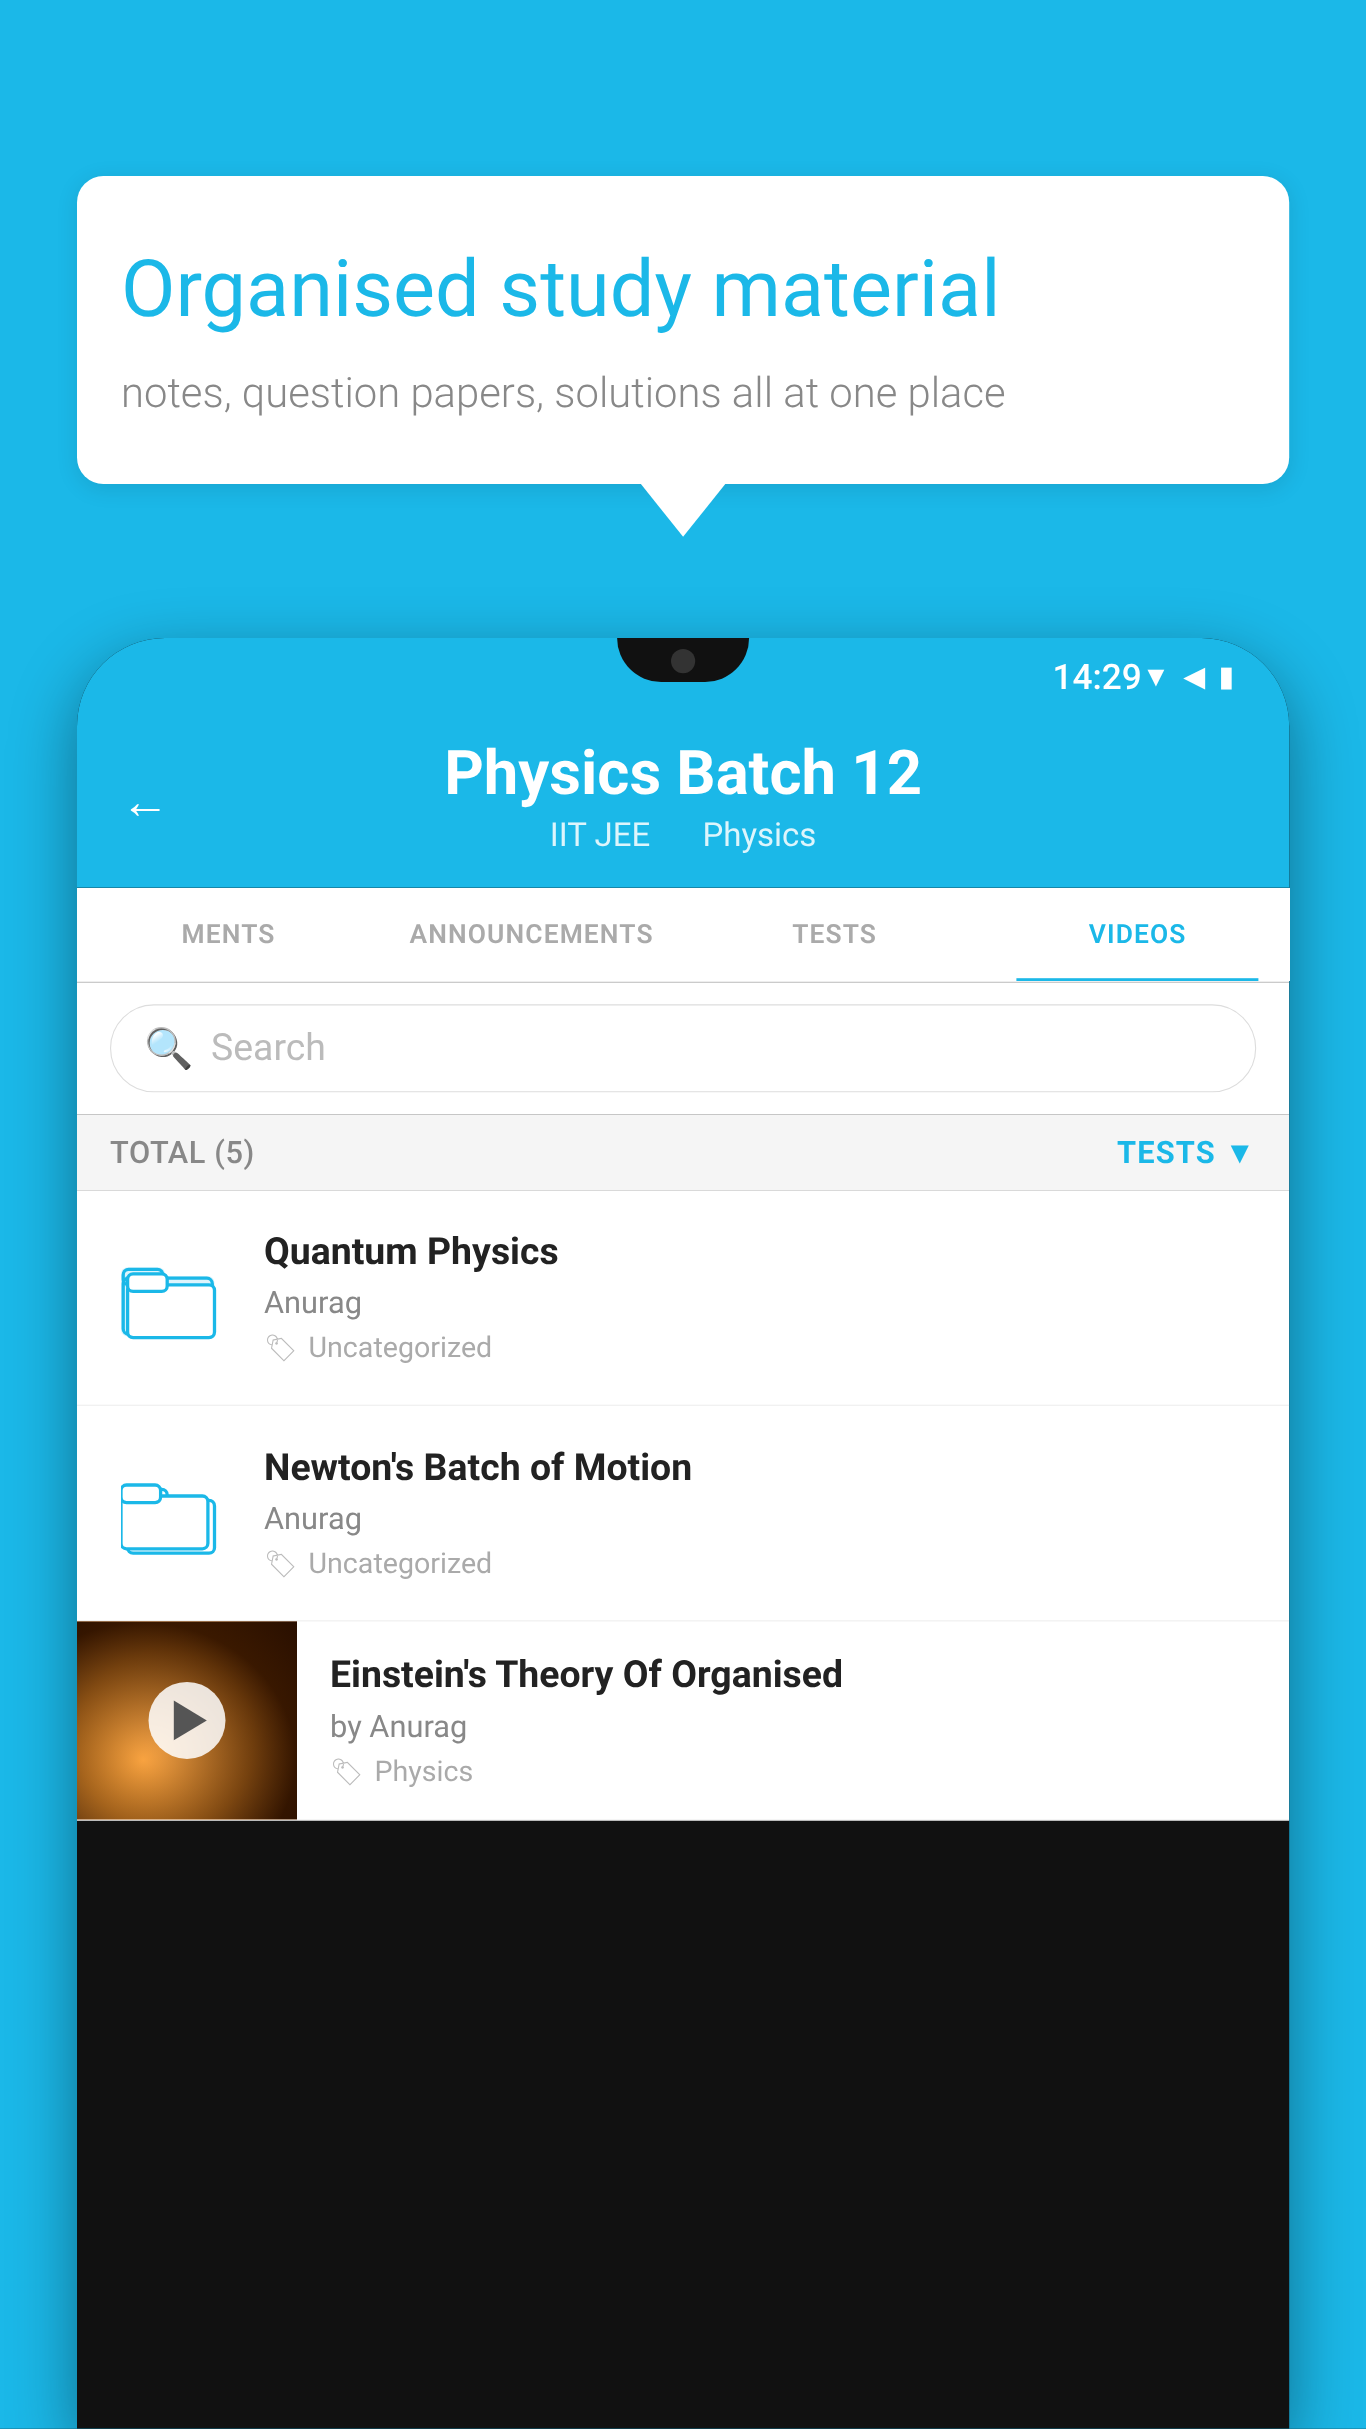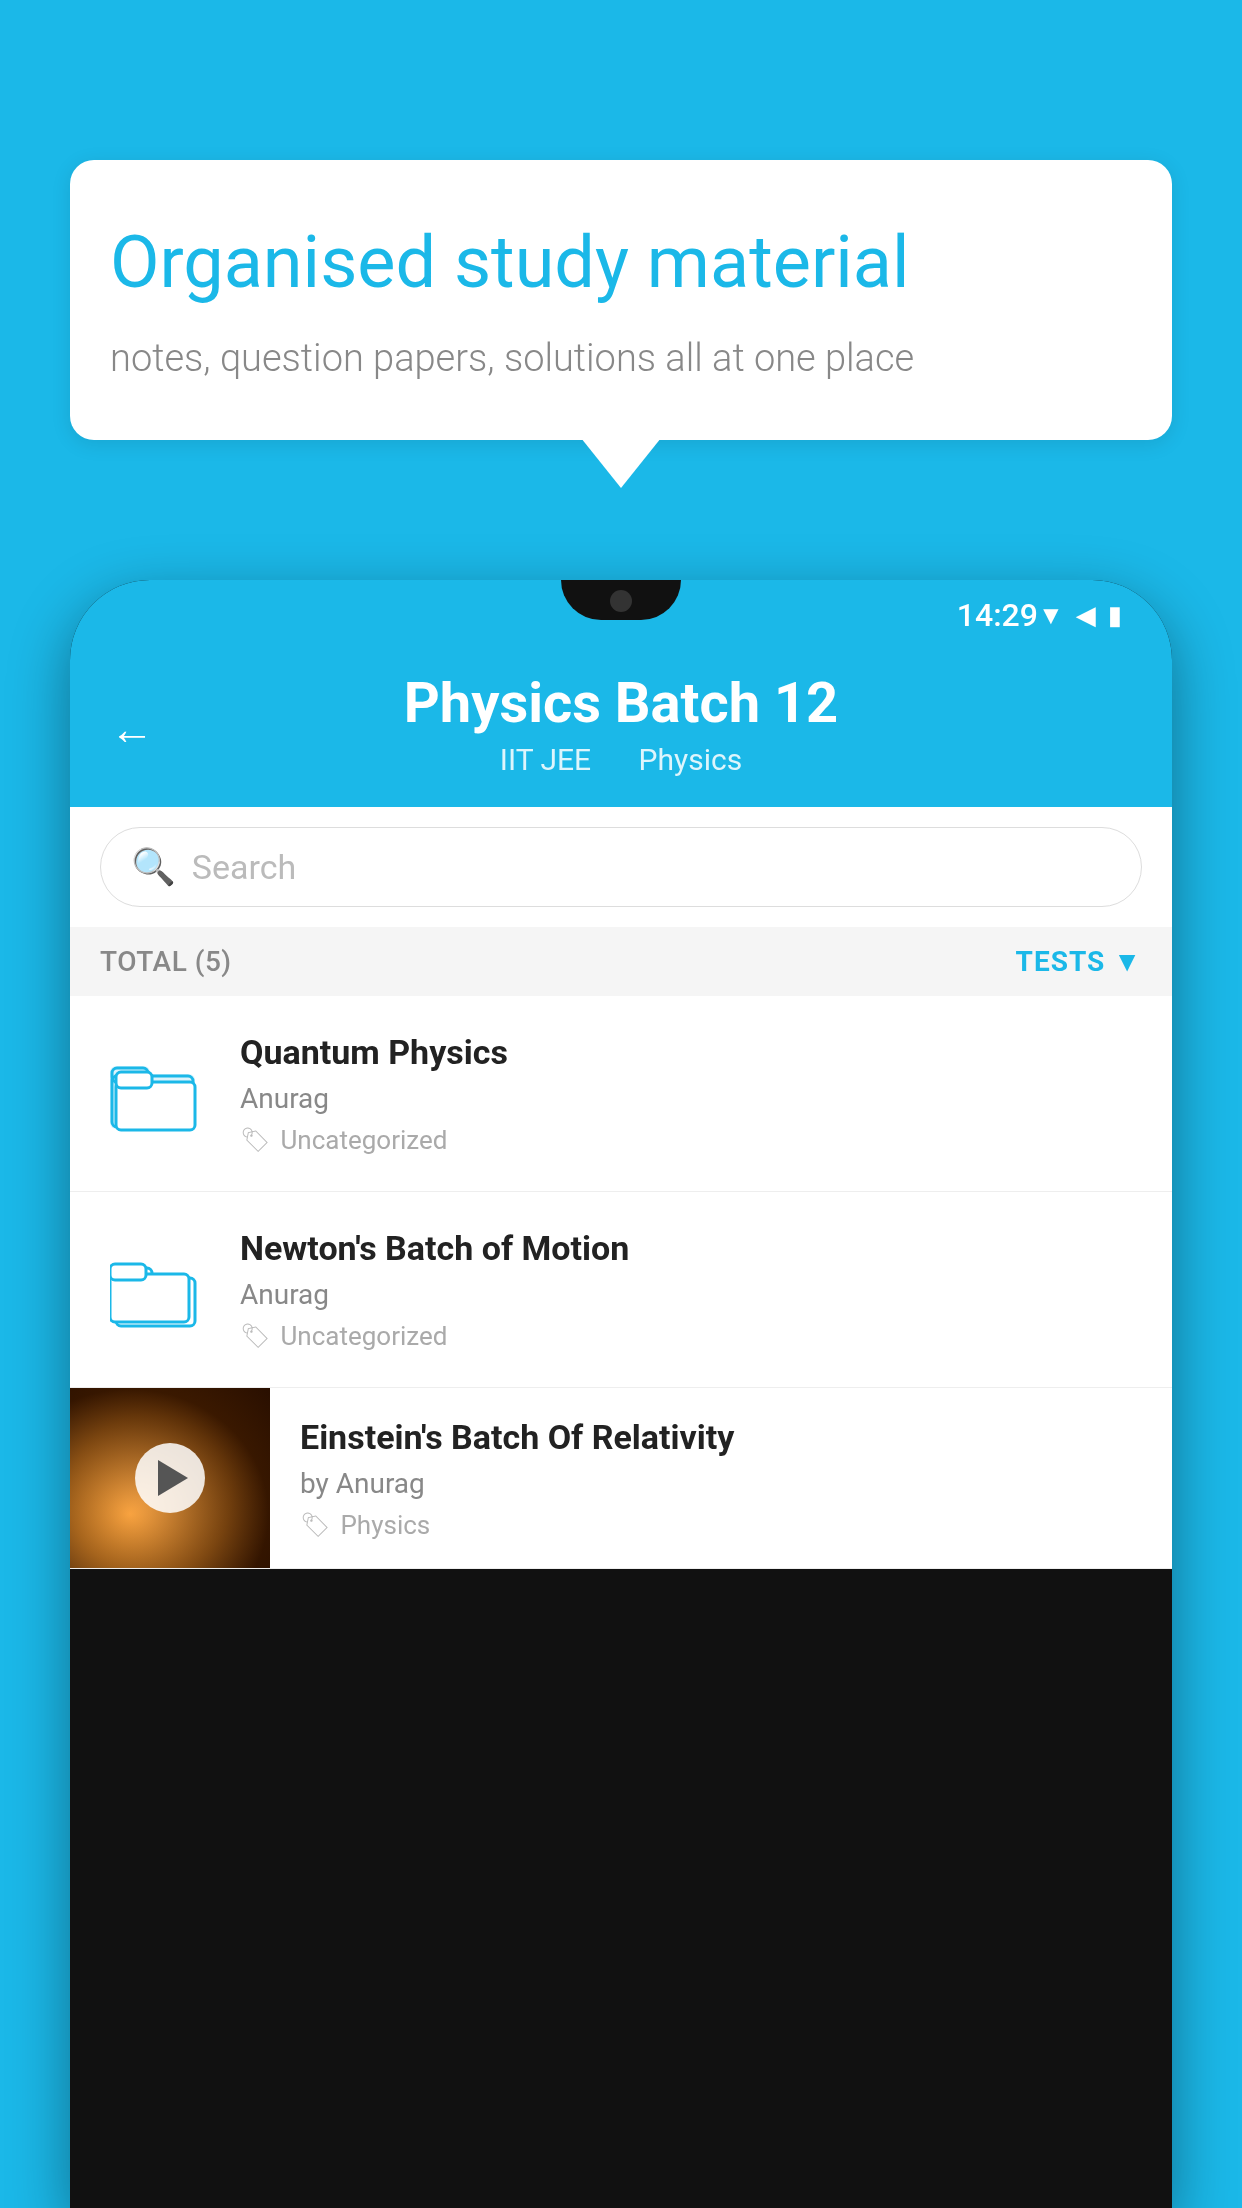--- a/index.html
+++ b/index.html
@@ -408,20 +408,34 @@
   <div class="app-header">
     <div class="back-button">←</div>
     <div class="header-title">Physics Batch 12</div>
     <div class="header-subtitle">
       <span>IIT JEE</span>
       <span>  </span>
       <span>Physics</span>
     </div>
   </div>
 
+  <div class="tabs">
+    <div class="tab">
+      <span>MENTS</span>
+    </div>
+    <div class="tab">
+      <span>ANNOUNCEMENTS</span>
+    </div>
+    <div class="tab">
+      <span>TESTS</span>
+    </div>
+    <div class="tab active">
+      <span>VIDEOS</span>
+    </div>
+  </div>
 
   <div class="search-container">
     <div class="search-bar">
       <span class="search-icon">🔍</span>
       <span class="search-text">Search</span>
     </div>
   </div>
 
   <div class="filter-bar">
     <span class="total-label">TOTAL (5)</span>
@@ -474,21 +488,21 @@
       </div>
     </div>
 
     <div class="video-item-thumb">
       <div class="thumb-image">
         <div class="play-button">
           <div class="play-triangle"></div>
         </div>
       </div>
       <div class="thumb-info">
-        <div class="thumb-title">Einstein's Batch Of Relativity</div>
+        <div class="thumb-title">Einstein's Theory Of Organised</div>
         <div class="thumb-author">by Anurag</div>
         <div class="thumb-tag">
           <span class="tag-icon">🏷</span>
           <span>Physics</span>
         </div>
       </div>
     </div>
 
   </div>
 

